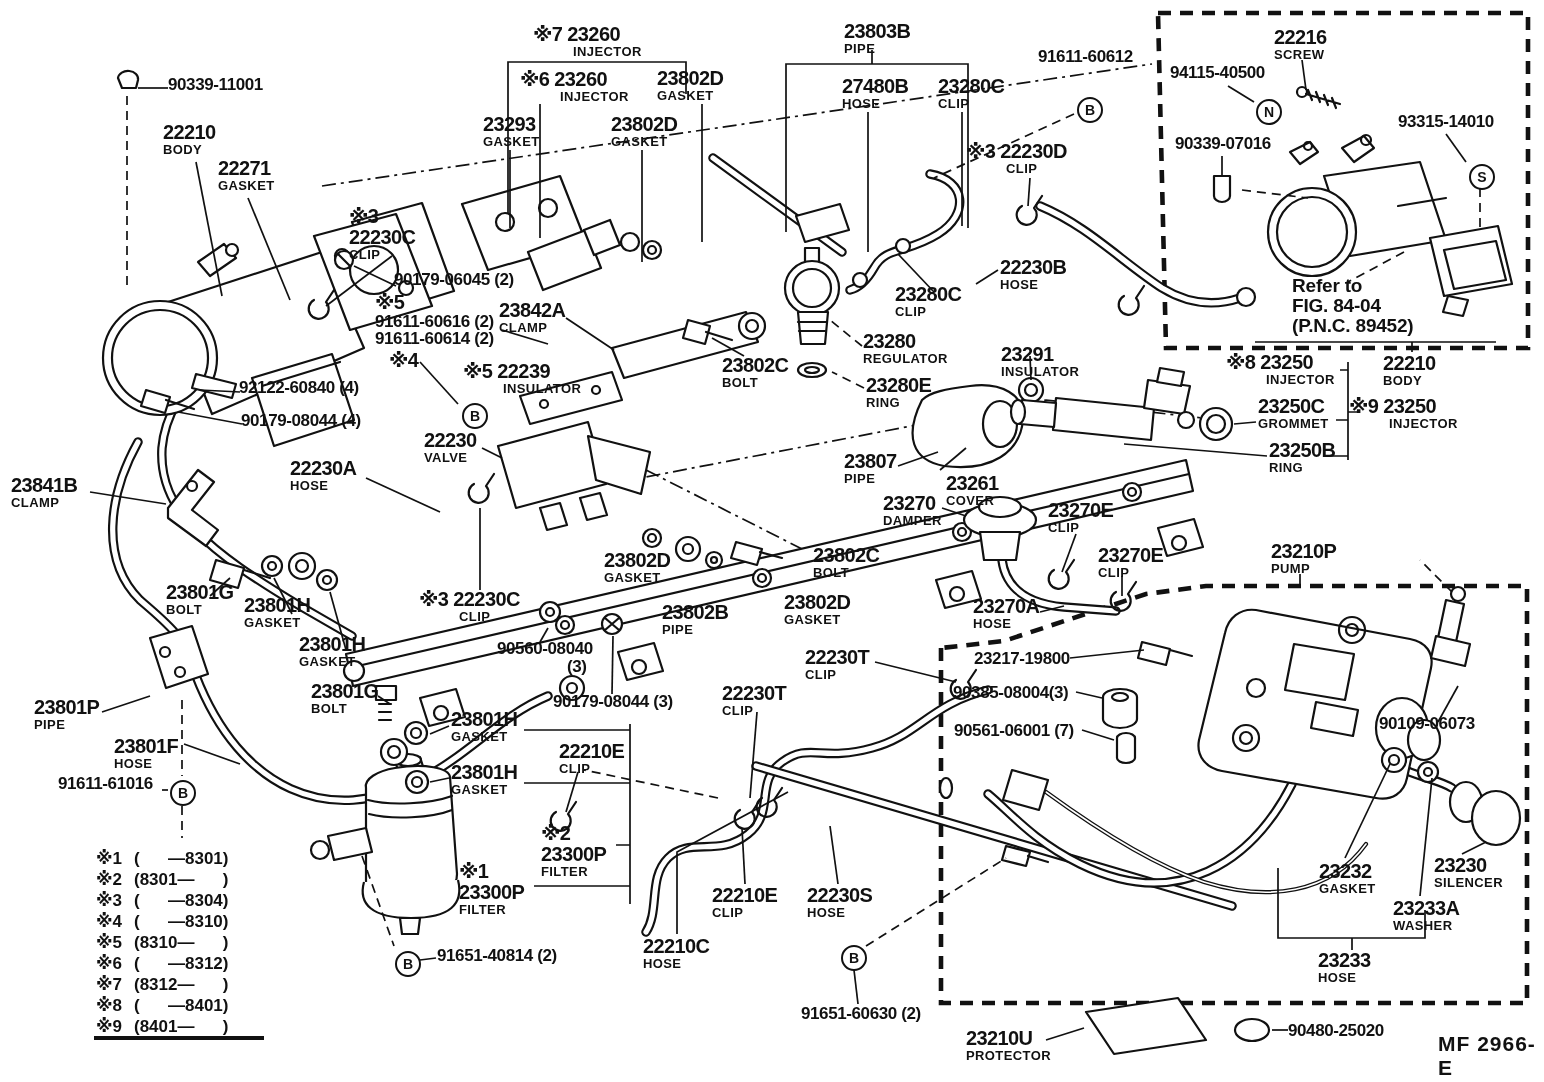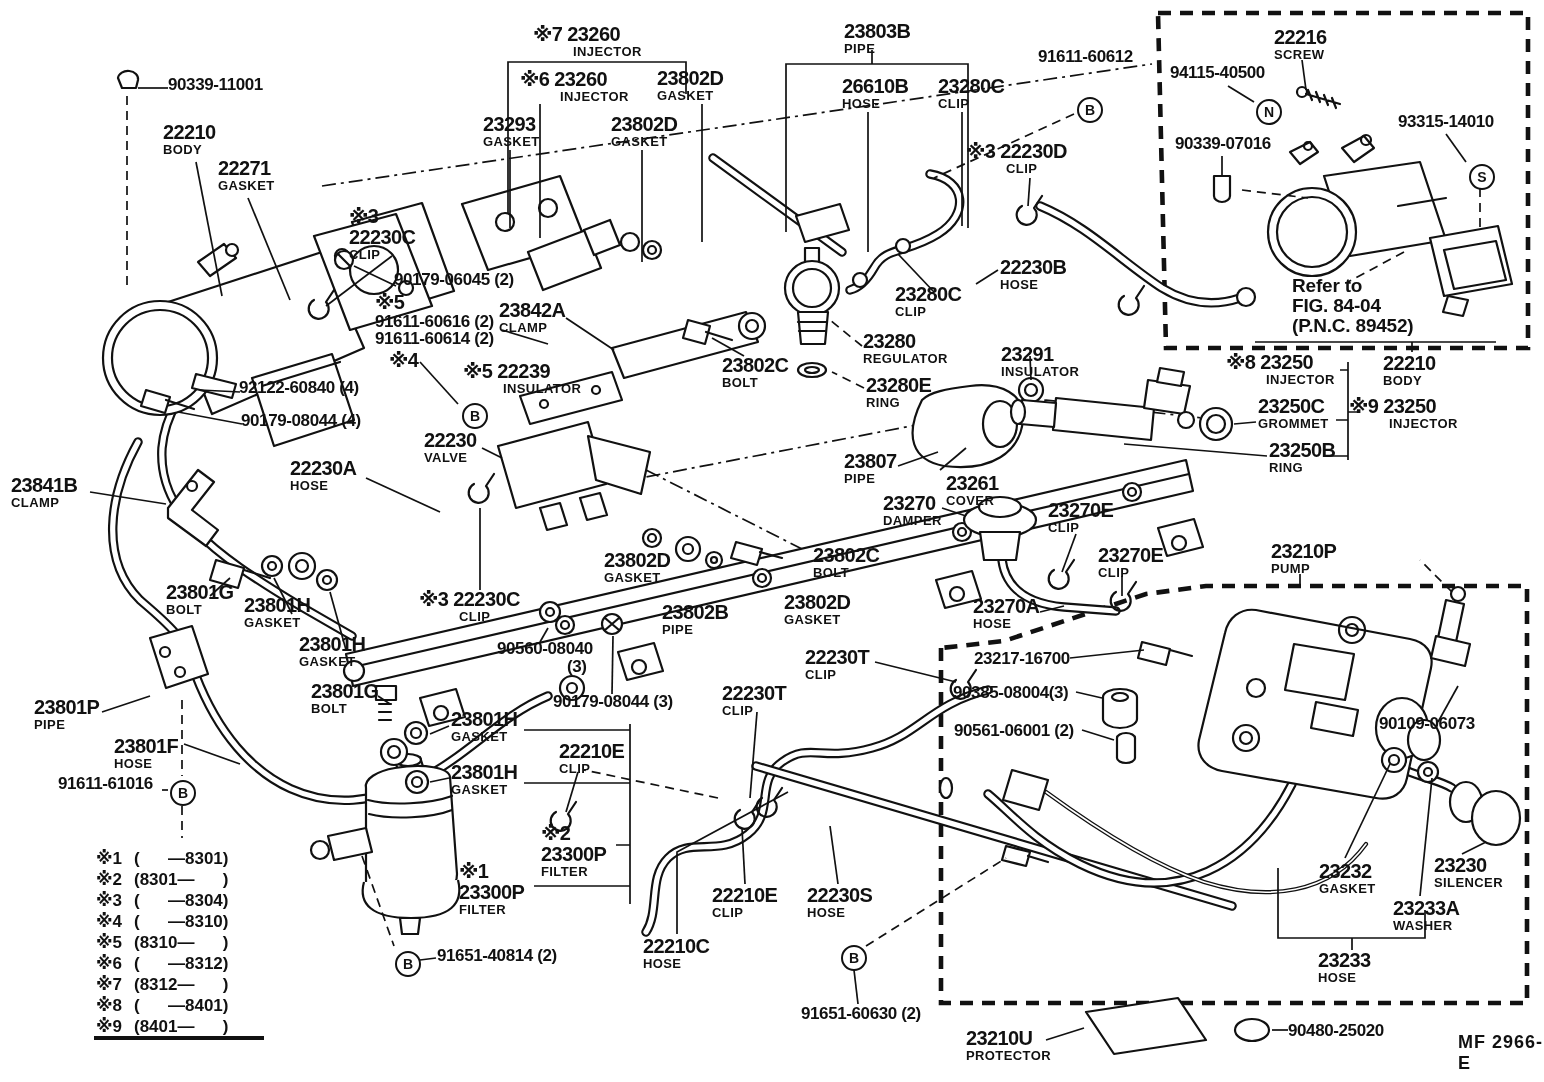--- a/index.html
+++ b/index.html
@@ -25,22 +25,22 @@
   .k-note{font-weight:700;font-size:19px;letter-spacing:-0.2px;}
   .k-ind{margin-left:40px;}
   .k-cind{margin-left:70px;}
   .cletter{position:absolute;width:22px;height:22px;border:2.6px solid #111;border-radius:50%;
            font-weight:700;font-size:14px;display:flex;align-items:center;justify-content:center;
            background:#fff;z-index:3;}
   #footnotes{position:absolute;left:96px;top:848px;z-index:3;}
   .fnrow{font-weight:700;font-size:17px;line-height:21px;white-space:pre;}
   .fnrow .mk{display:inline-block;width:38px;}
   #fnline{position:absolute;left:94px;top:1036px;width:170px;height:4px;background:#111;z-index:3;}
-  #figcode{position:absolute;left:1438px;top:1032px;font-weight:700;font-size:18px;
-           letter-spacing:1px;z-index:3;margin-left:20px;}
+  #figcode{position:absolute;left:1438px;top:1032px;font-weight:700;font-size:21px;
+           letter-spacing:1px;z-index:3;}
 </style>
 </head>
 <body>
 
 <div id="stage">
 
   <svg id="art" viewBox="0 0 1544 1082" xmlns="http://www.w3.org/2000/svg">
 
     <path class="bx" d="M1158,13 H1528 V348 H1166 Z"></path>
     <path class="bx" d="M941,648 L941,1003 L1527,1003 L1527,586 L1206,586 L1146,594 L1004,641 Z"></path>
@@ -415,21 +415,21 @@
       </div>
       <div class="plabel" style="left: 611px; top: 114px;">
         <div class="k-num">23802D</div>
         <div class="k-sub">GASKET</div>
       </div>
       <div class="plabel" style="left: 844px; top: 21px;">
         <div class="k-num">23803B</div>
         <div class="k-sub">PIPE</div>
       </div>
       <div class="plabel" style="left: 842px; top: 76px;">
-        <div class="k-num">26610B</div>
+        <div class="k-num">27480B</div>
         <div class="k-sub">HOSE</div>
       </div>
       <div class="plabel" style="left: 938px; top: 76px;">
         <div class="k-num">23280C</div>
         <div class="k-sub">CLIP</div>
       </div>
       <div class="plabel" style="left: 1038px; top: 48px;">
         <div class="k-code">91611-60612</div>
       </div>
       <div class="plabel" style="left: 966px; top: 141px;">
@@ -546,27 +546,27 @@
       </div>
       <div class="plabel" style="left: 1098px; top: 545px;">
         <div class="k-num">23270E</div>
         <div class="k-sub">CLIP</div>
       </div>
       <div class="plabel" style="left: 973px; top: 596px;">
         <div class="k-num">23270A</div>
         <div class="k-sub">HOSE</div>
       </div>
       <div class="plabel" style="left: 974px; top: 650px;">
-        <div class="k-code">23217-16700</div>
+        <div class="k-code">23217-19800</div>
       </div>
       <div class="plabel" style="left: 953px; top: 684px;">
         <div class="k-code">90385-08004(3)</div>
       </div>
       <div class="plabel" style="left: 954px; top: 722px;">
-        <div class="k-code">90561-06001 (2)</div>
+        <div class="k-code">90561-06001 (7)</div>
       </div>
       <div class="plabel" style="left: 1271px; top: 541px;">
         <div class="k-num">23210P</div>
         <div class="k-sub">PUMP</div>
       </div>
       <div class="plabel" style="left: 1379px; top: 715px;">
         <div class="k-code">90109-06073</div>
       </div>
       <div class="plabel" style="left: 1319px; top: 861px;">
         <div class="k-num">23232</div>

